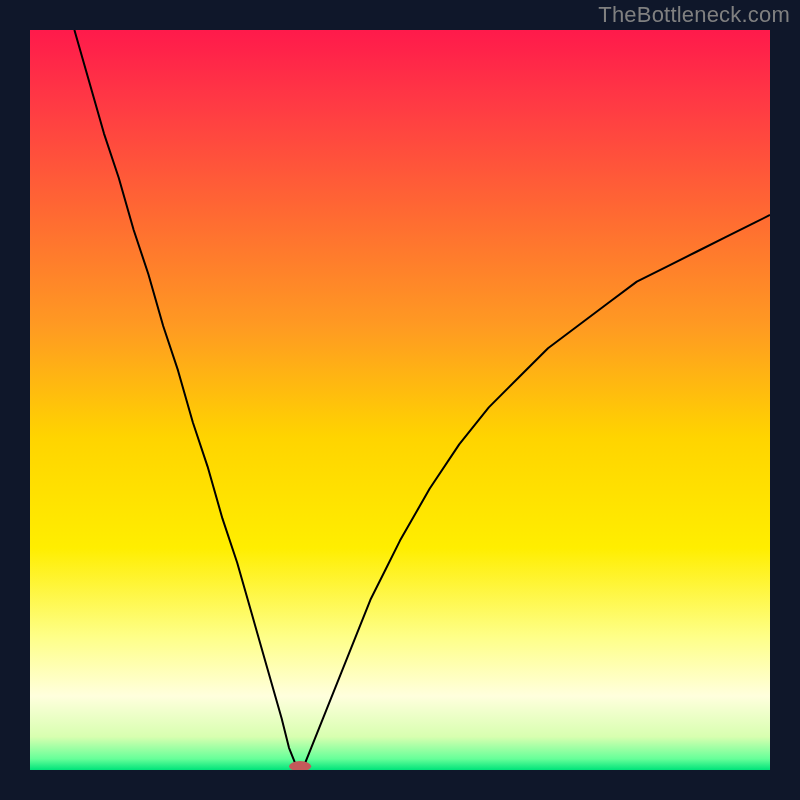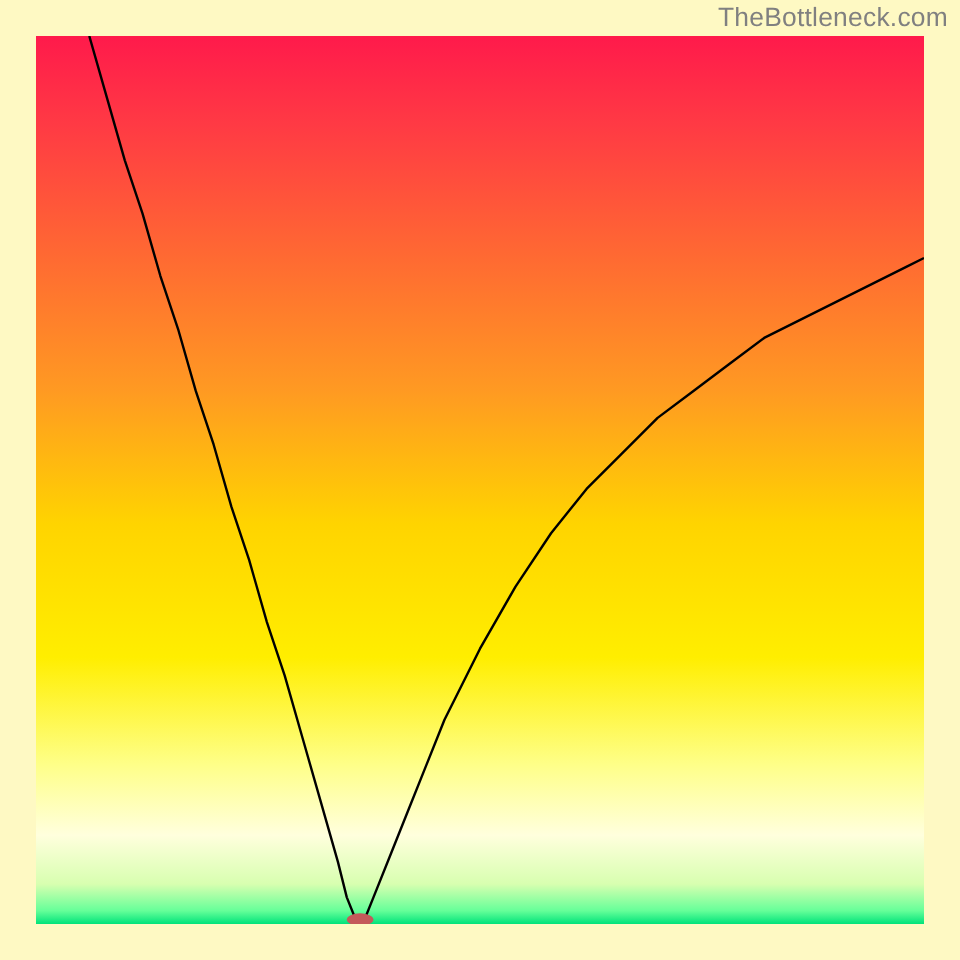--- a/index.html
+++ b/index.html
@@ -8,21 +8,21 @@
     width: 800px;
     height: 800px;
     background: #000;
     font-family: Arial, Helvetica, sans-serif;
     overflow: hidden;
   }
   .frame {
     position: relative;
     width: 800px;
     height: 800px;
-    background: #fef9c3;
+    background: #0f172a;
   }
   .watermark {
     position: absolute;
     top: 2px;
     right: 10px;
     color: #808080;
     font-size: 22px;
     font-weight: 500;
     letter-spacing: 0.2px;
     z-index: 5;

